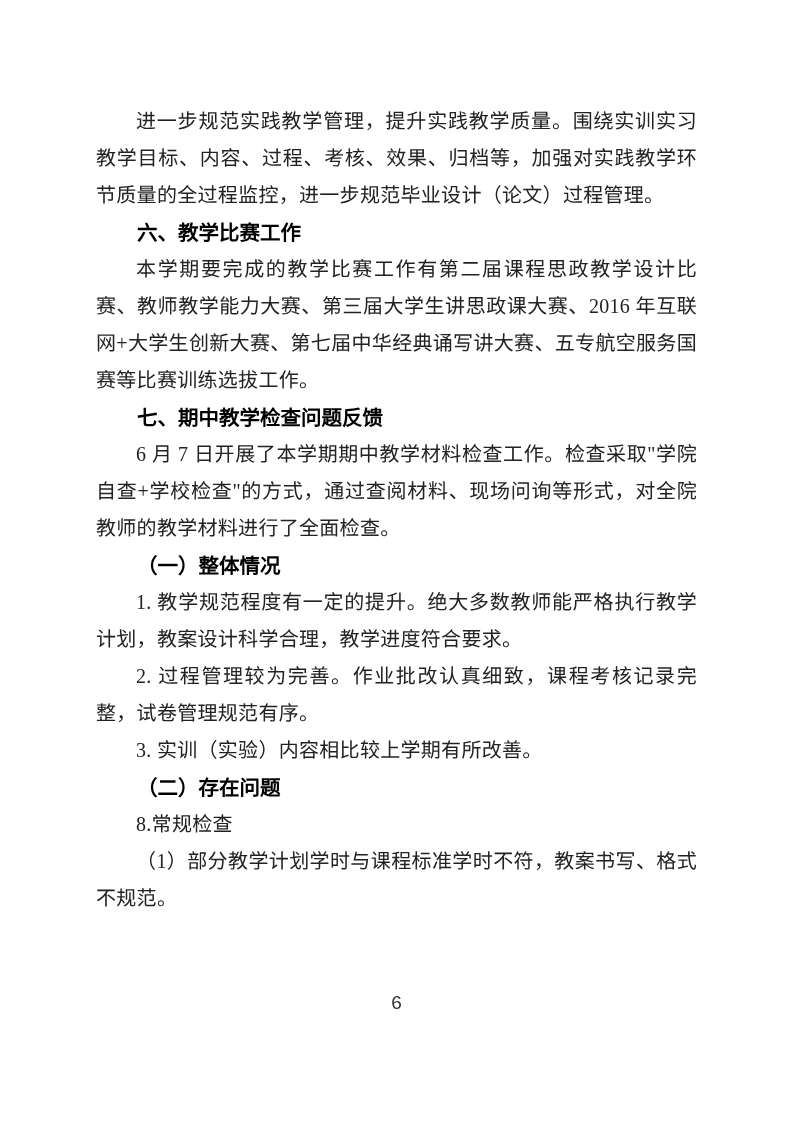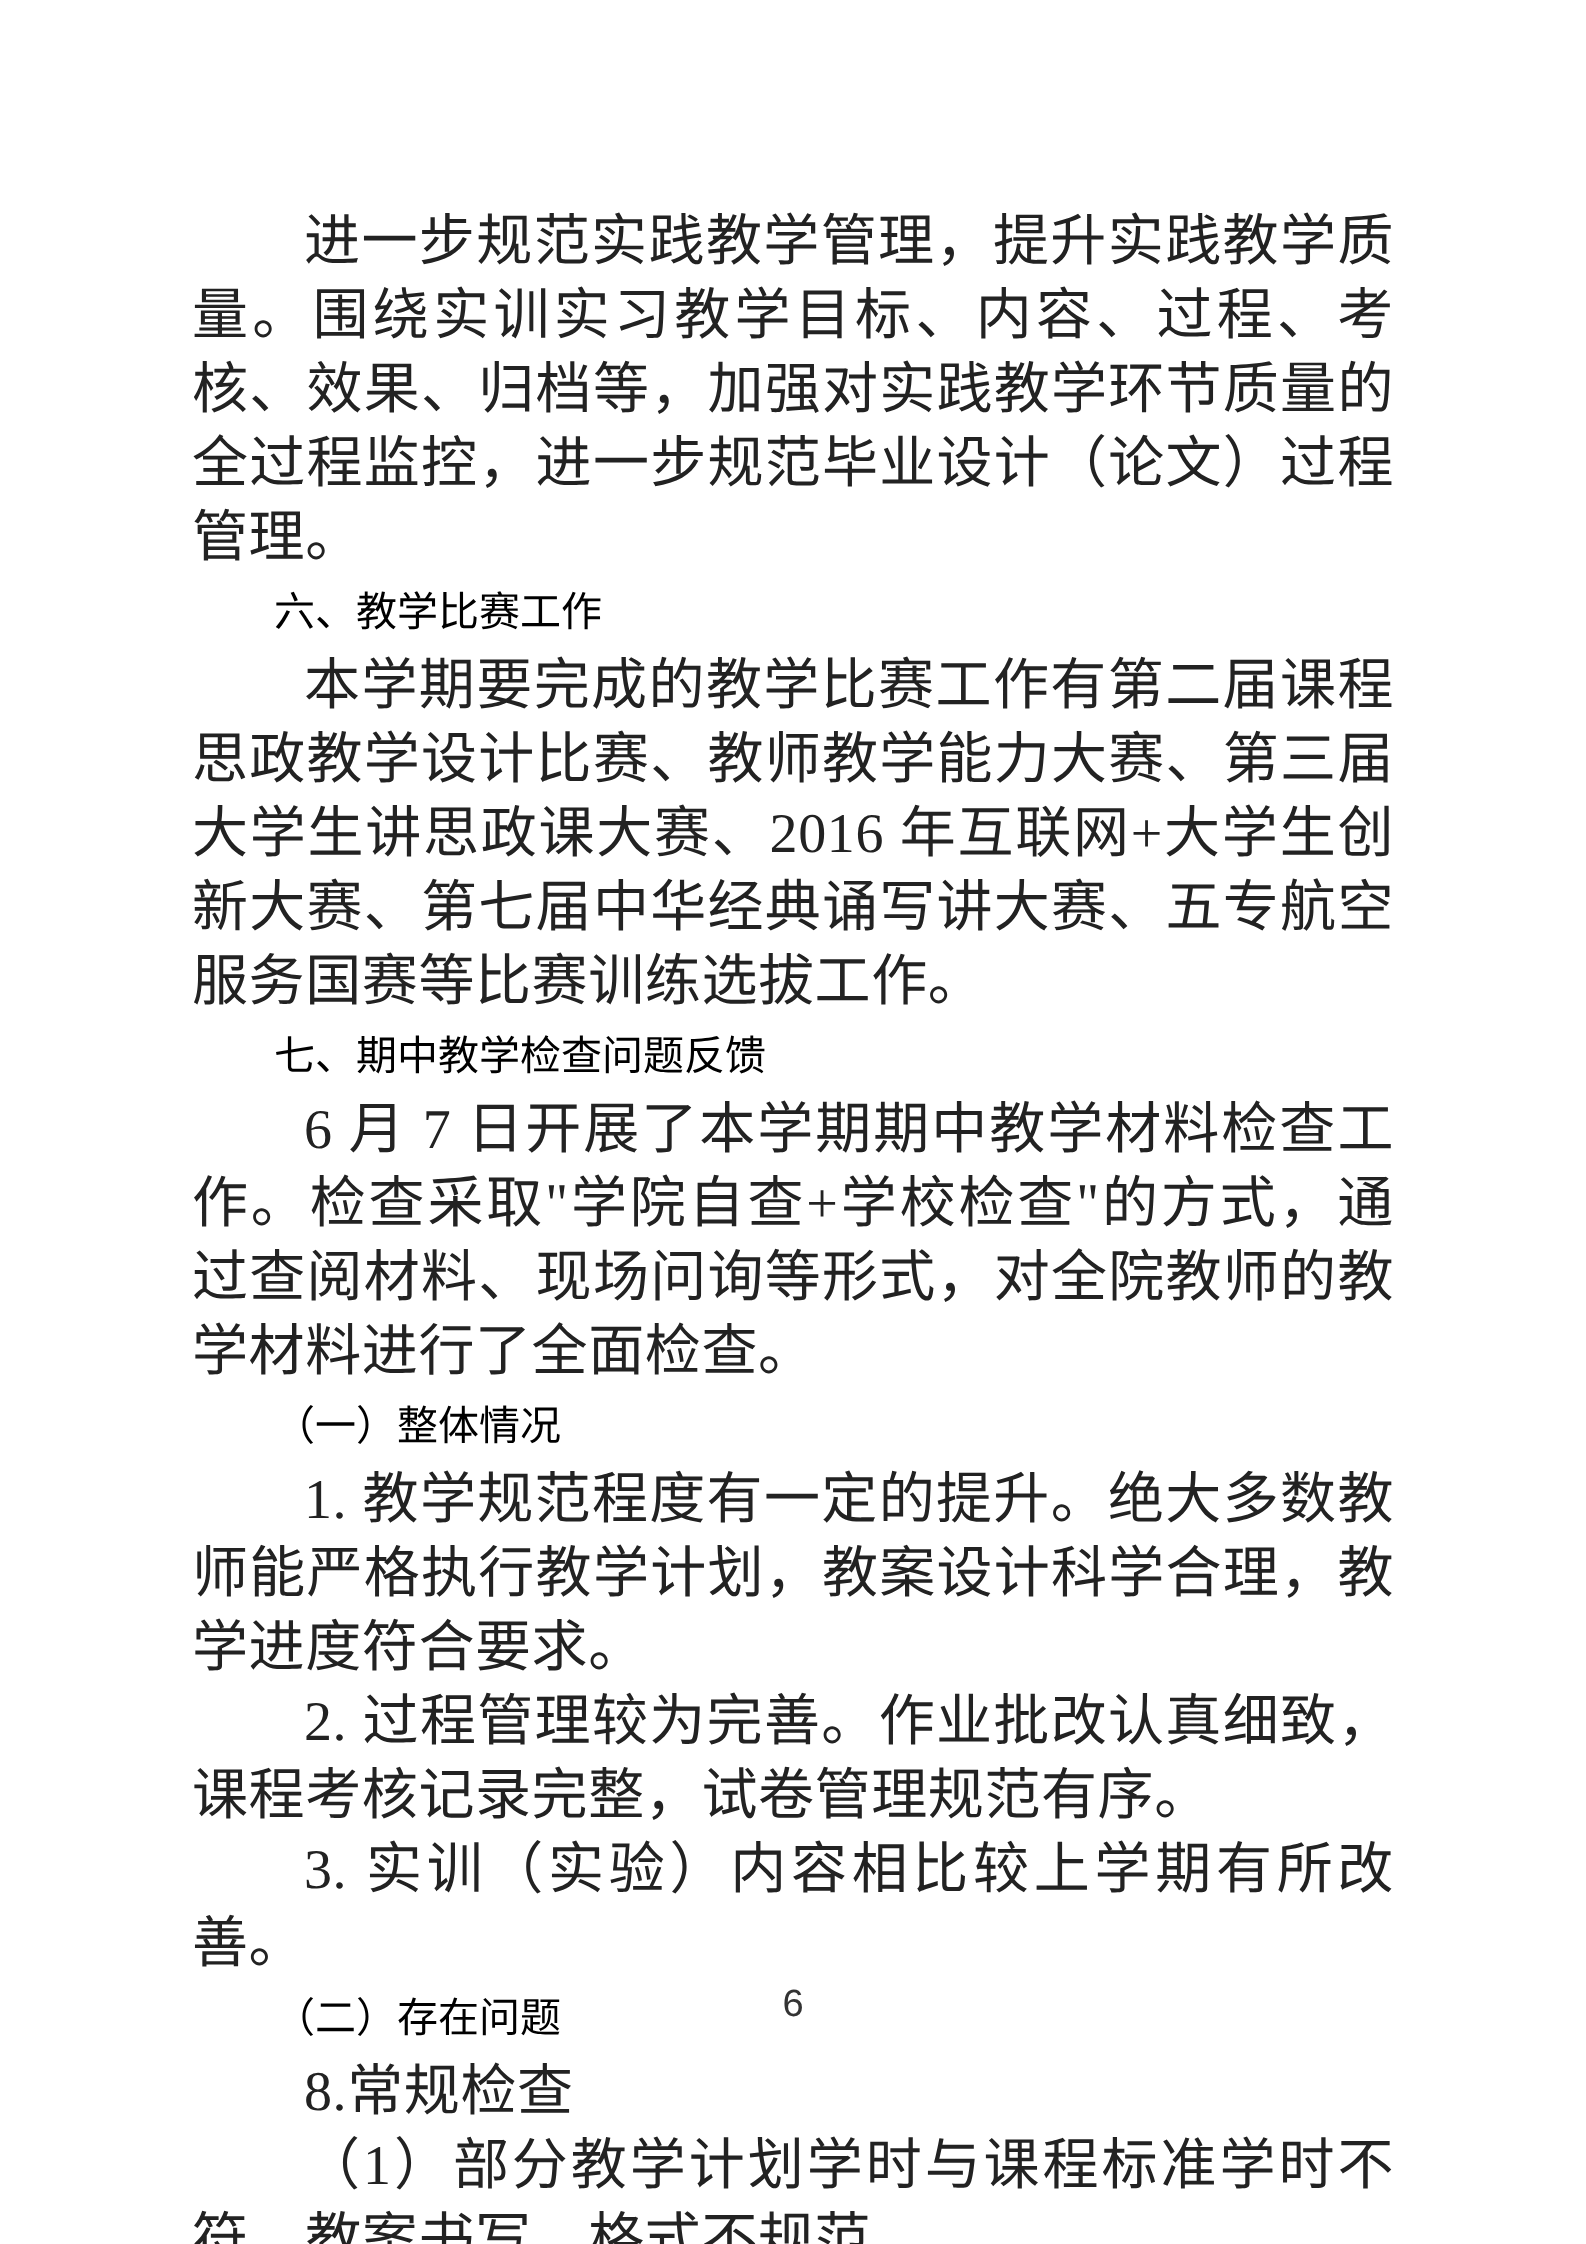--- a/index.html
+++ b/index.html
@@ -16,34 +16,34 @@
     font-family: "Liberation Serif", serif;
   }
   .content {
     position: absolute;
     left: 96px;
     top: 103px;
     width: 601px;
   }
   .para {
     margin: 0;
-    font-size: 28px;
+    font-size: 20px;
     line-height: 37px;
     color: #222222;
     text-indent: 2em;
     text-align: justify;
     font-family: "Liberation Serif", serif;
     letter-spacing: 0.3px;
   }
   .heading {
     margin: 0;
     font-size: 20.5px;
     line-height: 37px;
     color: #000000;
-    font-weight: 400;
+    font-weight: 700;
     text-indent: 2em;
     text-align: left;
     font-family: "Liberation Sans", sans-serif;
   }
   .page-number {
     position: absolute;
     top: 991px;
     left: 0;
     width: 100%;
     text-align: center;

